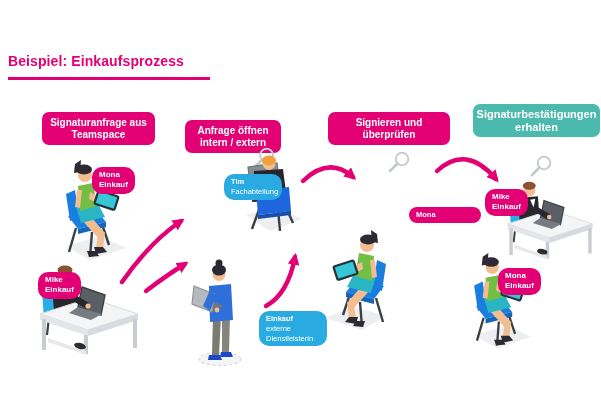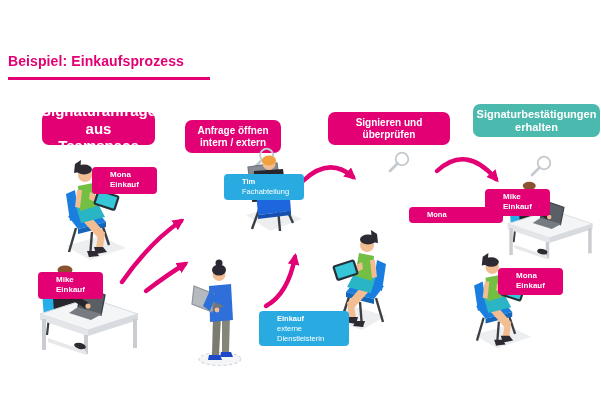--- a/index.html
+++ b/index.html
@@ -17,21 +17,21 @@
   .step{
     position:absolute;height:33px;border-radius:7px;
     display:flex;align-items:center;justify-content:center;text-align:center;
     color:#fff;font-weight:bold;
   }
   .step span{white-space:pre-line;line-height:1.18;}
   .bg-magenta{background:#e20074;}
   .bg-cyan{background:#29abe2;}
   .bg-teal{background:#4cb9ae;}
   .tag{
-    position:absolute;color:#fff;padding:3px 18px;border-radius:4px;
+    position:absolute;color:#fff;padding:3px 7px;border-radius:10px;
     font-size:8px;line-height:1.3;
   }
   .tag .name{display:block;font-weight:bold;white-space:pre-line;}
   .tag .role{display:block;font-weight:normal;white-space:pre-line;}
   .tag.small{font-size:7.5px;margin-left:36px;}
   .fig{position:absolute;}
   .overlay{position:absolute;left:0;top:0;pointer-events:none;}
 </style>
 </head>
 <body>
@@ -116,21 +116,21 @@
       <g id="sym-magnifier">
         <circle cx="16" cy="9" r="6.3" fill="none" stroke="#c3c9ce" stroke-width="1.8"></circle>
         <line x1="11.5" y1="13.5" x2="4" y2="21" stroke="#c3c9ce" stroke-width="2.6" stroke-linecap="round"></line>
       </g>
     </defs>
   </svg>
 
   <h1 class="title">Beispiel: Einkaufsprozess</h1>
   <div class="title-underline"></div>
 
-  <div class="step bg-magenta" style="left:42px;top:112px;width:113px;font-size:15px;">
+  <div class="step bg-magenta" style="left:42px;top:112px;width:113px;font-size:10px;">
     <span>Signaturanfrage aus
 Teamspace</span>
   </div>
   <div class="step bg-magenta" style="left:185px;top:120px;width:96px;font-size:10px;">
     <span>Anfrage öffnen
 intern / extern</span>
   </div>
   <div class="step bg-magenta" style="left:328px;top:112px;width:122px;font-size:10px;">
     <span>Signieren und
 überprüfen</span>

